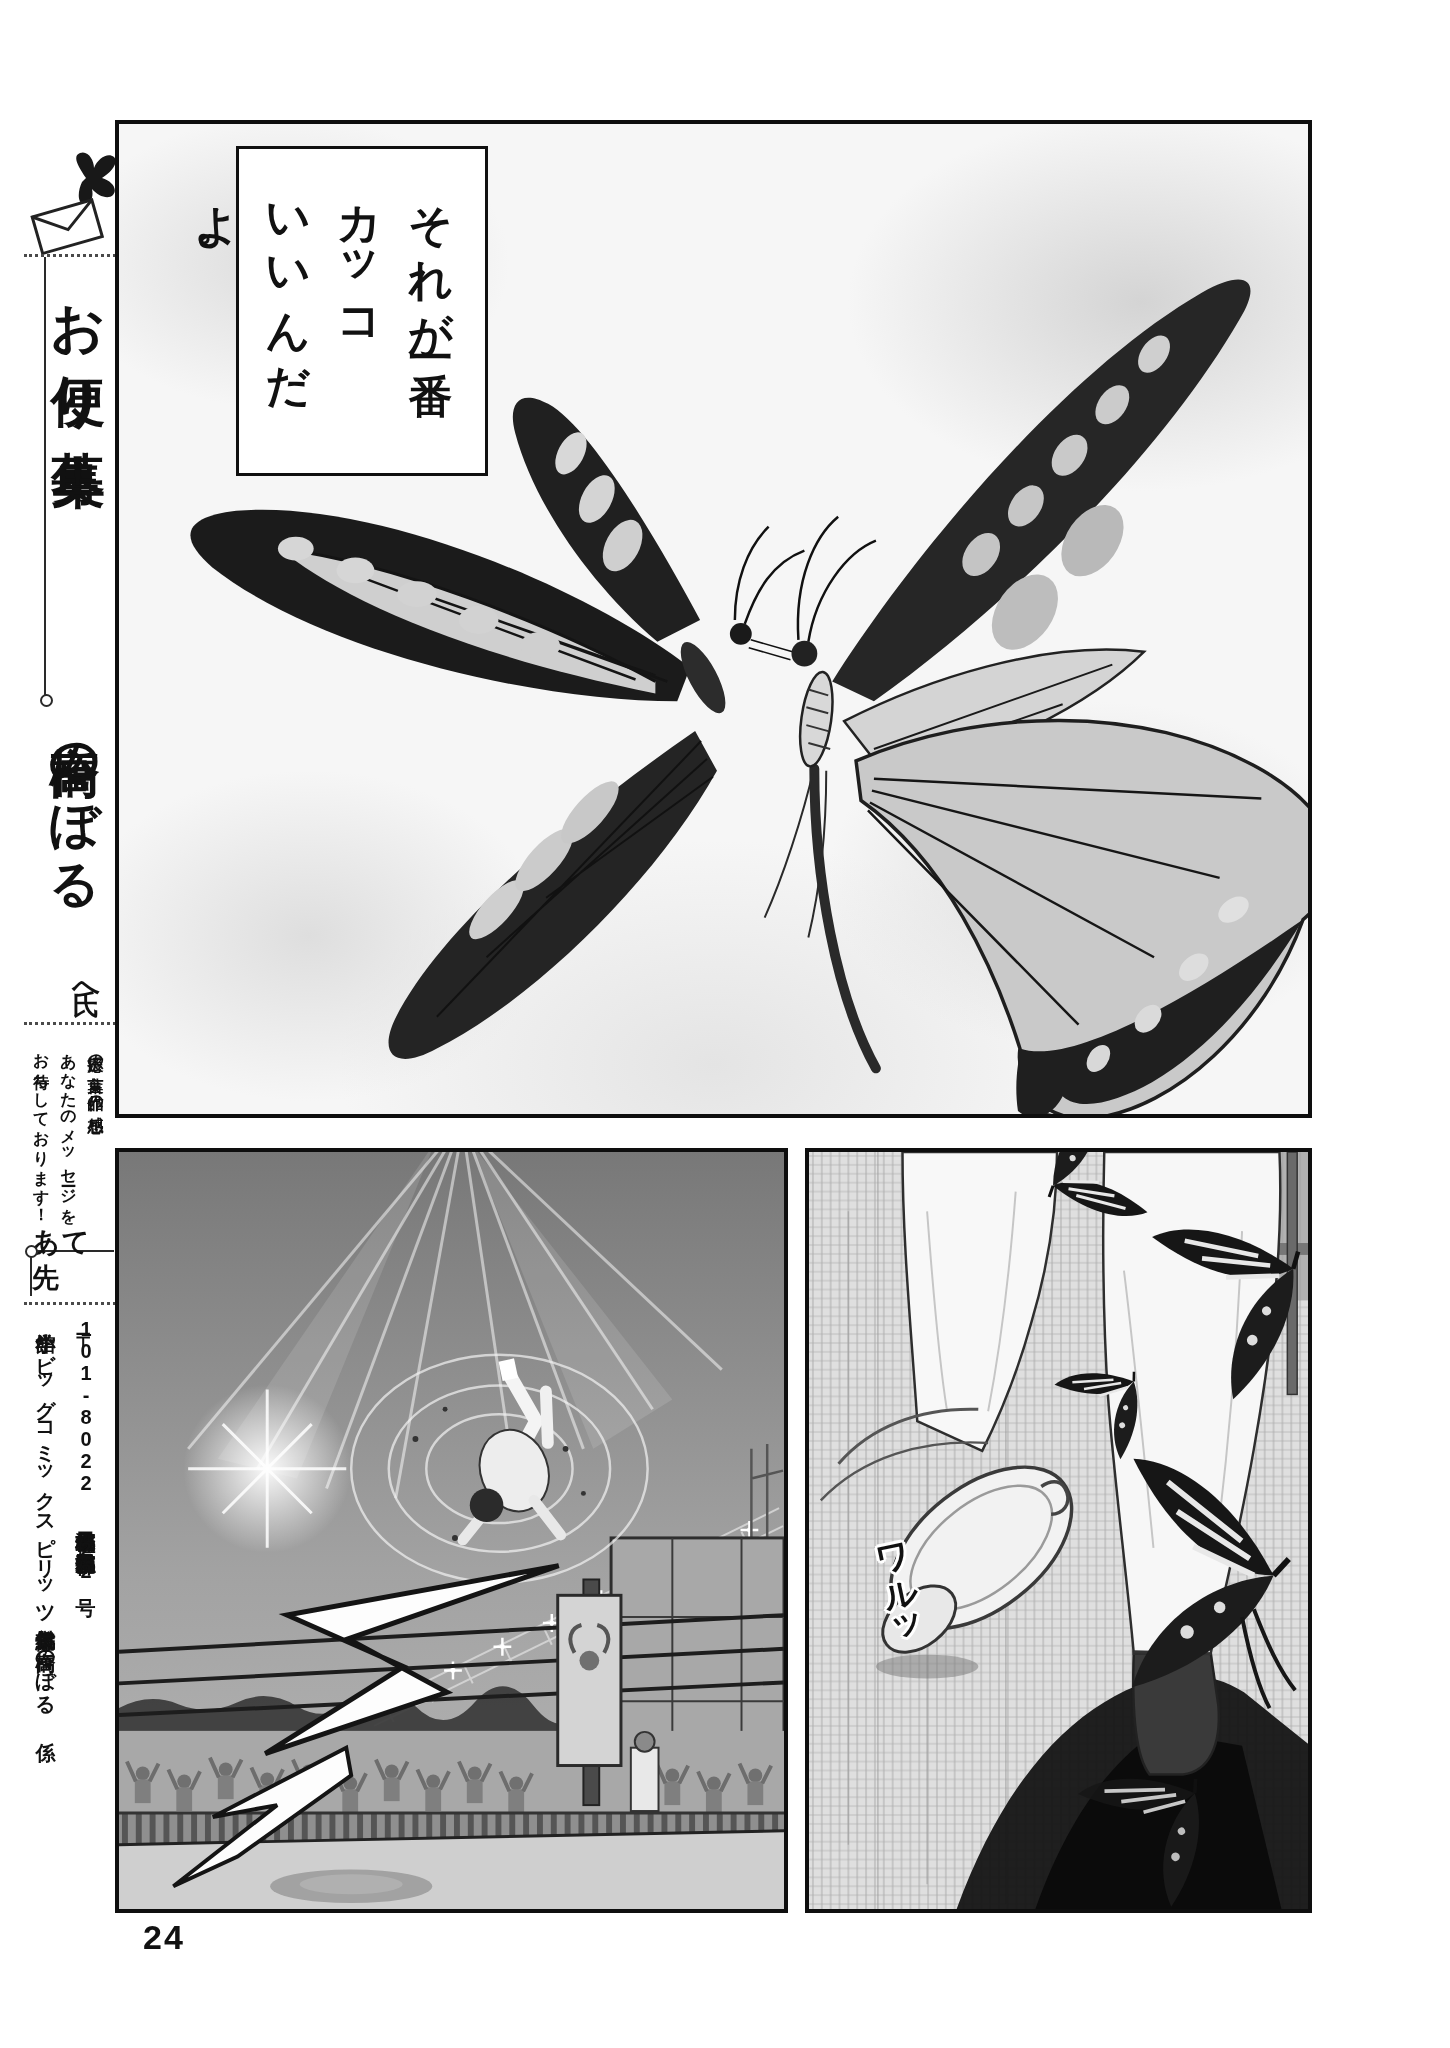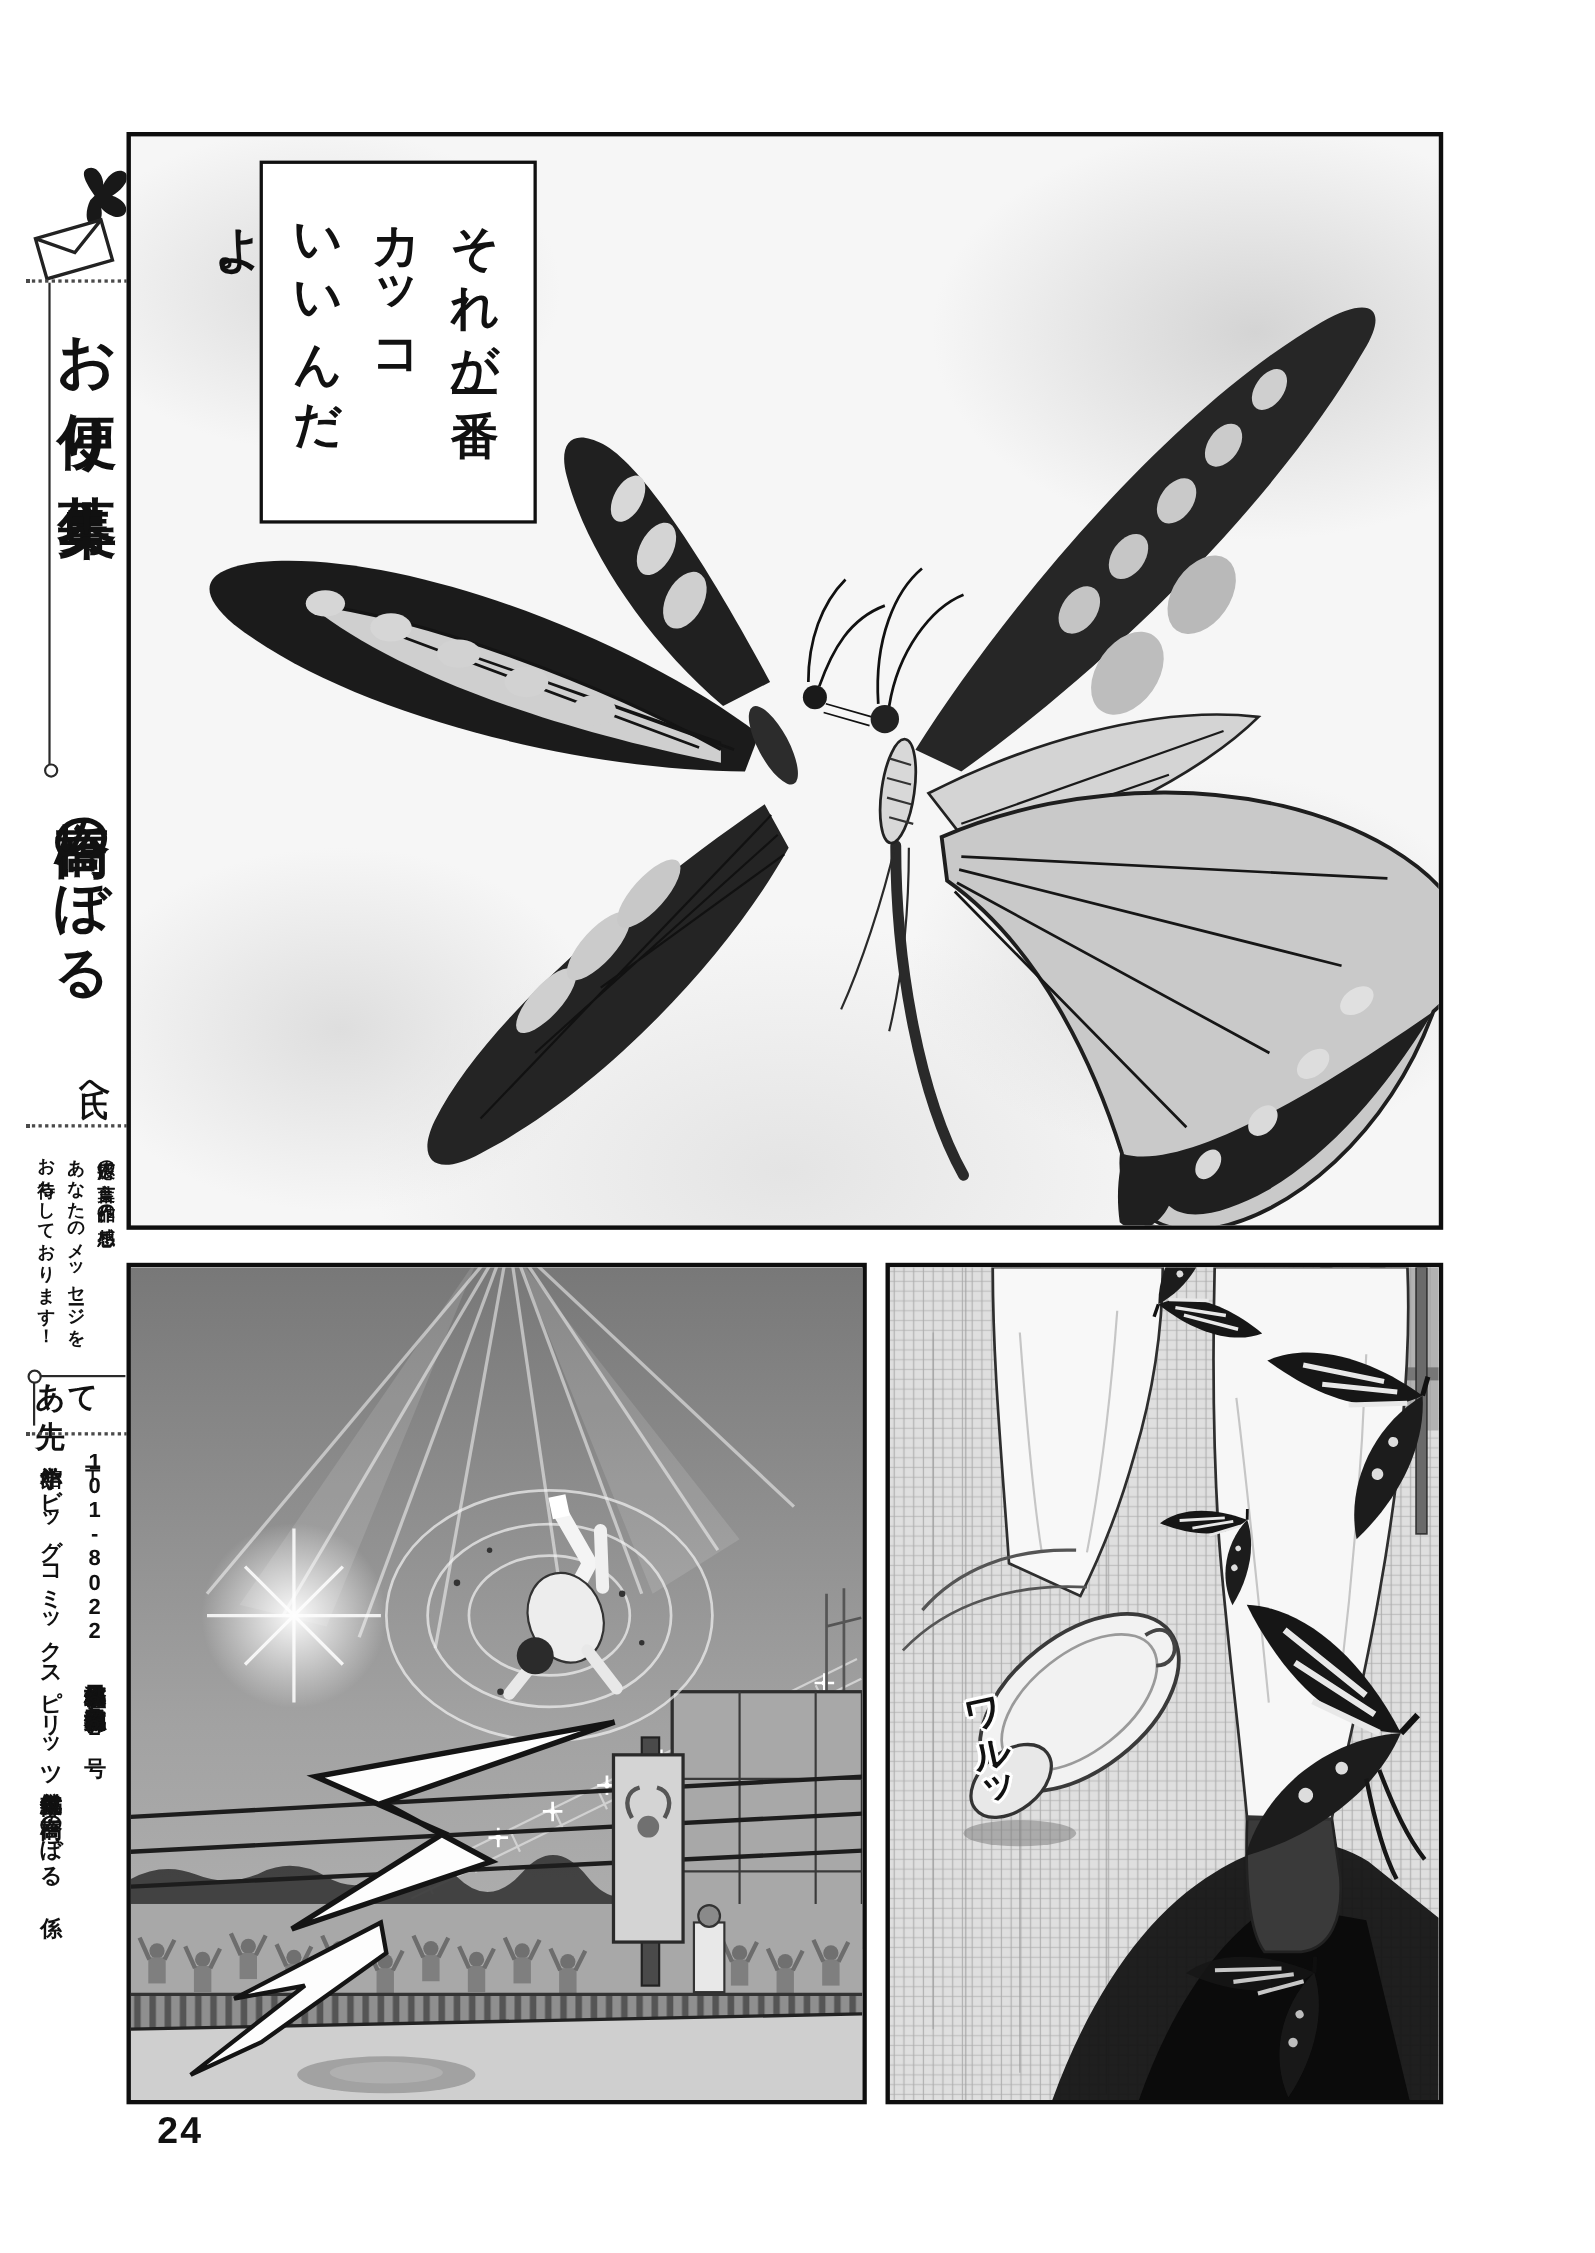--- a/index.html
+++ b/index.html
@@ -17,21 +17,21 @@
   #title-frame::after{content:"";position:absolute;left:-6px;bottom:-10px;width:9px;height:9px;
         border:2px solid #2a2a2a;border-radius:50%;background:#fff;}
   #sidebar-title{left:52px;top:266px;height:430px;font-size:54px;font-weight:bold;
         letter-spacing:6px;line-height:1.0;}
   #recipient{left:50px;top:706px;height:270px;font-size:50px;font-weight:bold;letter-spacing:2px;line-height:1.0;}
   #honorific{left:72px;top:968px;height:70px;font-size:27px;font-weight:bold;line-height:1.0;}
   #dot2{left:24px;top:1022px;width:92px;}
   #fan-message{left:28px;top:1042px;height:210px;font-size:16px;font-weight:bold;
         line-height:1.7;letter-spacing:1px;}
   #address-label-box{left:30px;top:1250px;width:82px;height:44px;border-top:2px solid #2a2a2a;
-        border-left:2px solid #2a2a2a;display:flex;align-items:flex-start;justify-content:center;}
+        border-left:2px solid #2a2a2a;display:flex;align-items:flex-end;justify-content:center;}
   #address-label-box::before{content:"";position:absolute;left:-7px;top:-7px;width:9px;height:9px;
         border:2px solid #2a2a2a;border-radius:50%;background:#fff;}
   #address-label{font-size:27px;font-weight:bold;letter-spacing:2px;}
   #dot3{left:24px;top:1302px;width:92px;}
   #address-lines{left:26px;top:1318px;height:590px;font-size:20px;font-weight:bold;
         line-height:2.0;letter-spacing:0px;}
 
   #page-number{left:143px;top:1918px;font-size:34px;font-weight:bold;letter-spacing:2px;}
 
   

